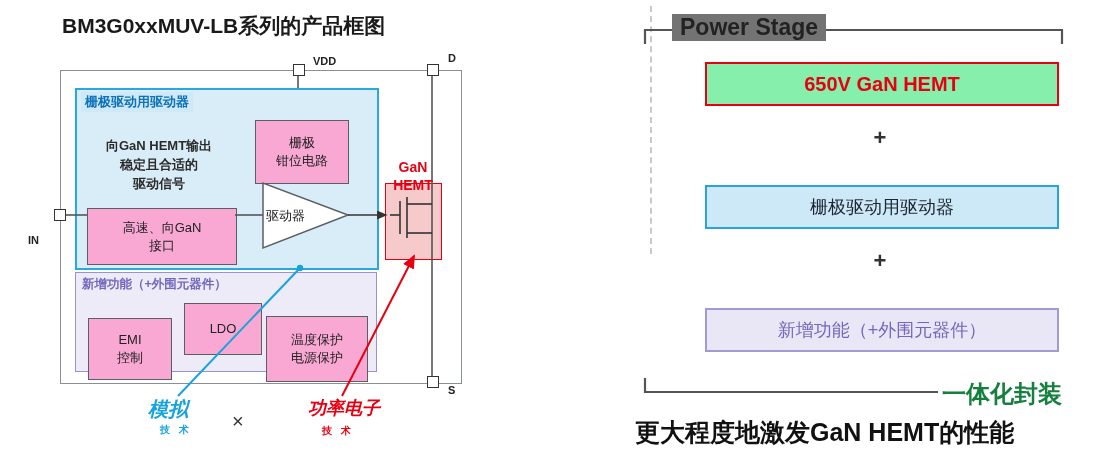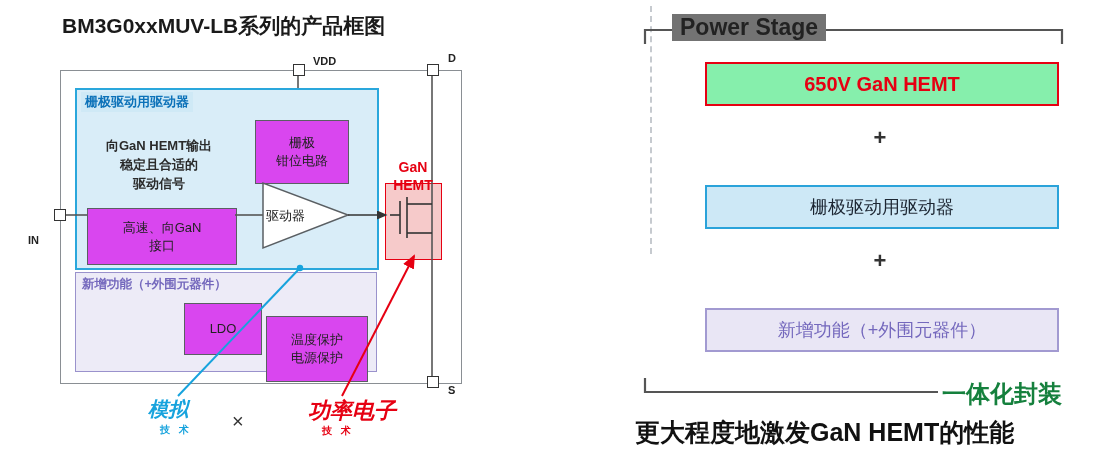--- a/index.html
+++ b/index.html
@@ -18,35 +18,35 @@
   .t-in{left:54px;top:209px;}
   .t-s{left:427px;top:376px;}
   .pin-label{font-size:11px;font-weight:bold;color:#222;z-index:3;}
   .l-vdd{left:313px;top:55px;}
   .l-d{left:448px;top:52px;}
   .l-in{left:28px;top:206px;margin-top:28px;}
   .l-s{left:448px;top:384px;}
   .blue-box{left:75px;top:88px;width:300px;height:178px;background:#d9edf8;border:2px solid #2aa7dc;z-index:1;}
   .blue-header{left:81px;top:92px;font-size:13px;font-weight:bold;color:#0d72b9;z-index:3;background:#cfe9f6;padding:1px 4px;}
   .blue-desc{left:84px;top:117px;width:150px;font-size:13px;font-weight:bold;color:#2b2b2b;text-align:center;line-height:1.45;z-index:3;}
-  .wbox{background:#d946ef;border:1.3px solid #5a5f63;display:flex;align-items:center;justify-content:center;text-align:center;font-size:13px;color:#222;line-height:1.35;z-index:2;}
+  .wbox{background:#f9a8d4;border:1.3px solid #5a5f63;display:flex;align-items:center;justify-content:center;text-align:center;font-size:13px;color:#222;line-height:1.35;z-index:2;}
   .clamp-box{left:255px;top:100px;width:92px;height:62px;}
   .iface-box{left:87px;top:188px;width:148px;height:55px;}
   .driver-label{left:266px;top:207px;width:58px;text-align:left;font-size:13px;color:#222;z-index:3;}
   .gan-label{left:386px;top:138px;width:54px;text-align:center;font-size:14px;font-weight:bold;color:#e60012;line-height:1.3;z-index:3;}
   .gan-box{left:385px;top:183px;width:55px;height:75px;background:#f6caca;border:1.6px solid #e60012;z-index:1;}
   .purple-box{left:75px;top:272px;width:300px;height:98px;background:#edebf7;border:1.5px solid #9a92cc;z-index:1;}
   .purple-header{left:82px;top:276px;font-size:12.5px;font-weight:bold;color:#7468bd;z-index:3;}
   .emi-box{left:88px;top:298px;width:82px;height:60px;}
   .ldo-box{left:184px;top:303px;width:76px;height:50px;}
   .prot-box{left:266px;top:296px;width:100px;height:64px;}
   .analog-note{left:148px;top:396px;font-size:20px;font-weight:bold;font-style:italic;color:#17a3dd;z-index:3;}
   .analog-sub{left:160px;top:423px;font-size:10px;font-weight:bold;color:#17a3dd;letter-spacing:3px;z-index:3;}
   .times-note{left:232px;top:410px;font-size:20px;color:#333;z-index:3;}
-  .power-note{left:308px;top:396px;font-size:22px;font-weight:bold;font-style:italic;color:#e60012;z-index:3;}
+  .power-note{left:308px;top:396px;font-size:18px;font-weight:bold;font-style:italic;color:#e60012;z-index:3;}
   .power-sub{left:322px;top:424px;font-size:10px;font-weight:bold;color:#e60012;letter-spacing:3px;z-index:3;}
   
   .divider{left:650px;top:6px;height:248px;width:0;border-left:2px dashed #c6cacf;z-index:1;}
   
   .ps-title{left:672px;top:14px;font-size:23px;font-weight:bold;color:#222;background:#737373;padding:0 8px;z-index:3;}
   .rbox{left:705px;width:350px;height:40px;display:flex;align-items:center;justify-content:center;z-index:2;}
   .rbox-red{top:62px;background:#86efac;border:2px solid #e60012;color:#e60012;font-weight:bold;font-size:20px;}
   .rbox-blue{top:185px;background:#cde8f6;border:2px solid #2aa3da;color:#1d2733;font-size:18px;}
   .rbox-purple{top:308px;background:#e9e6f5;border:2px solid #a29ad1;color:#7468bd;font-size:18px;}
   .plus{left:705px;width:350px;text-align:center;font-size:22px;font-weight:bold;color:#333;z-index:2;}
@@ -85,20 +85,22 @@
   <div class="abs wbox iface-box pre">高速、向GaN
 接口</div>
   <div class="abs driver-label">驱动器</div>
 
   <div class="abs gan-label pre">GaN
 HEMT</div>
   <div class="abs gan-box"></div>
 
   <div class="abs purple-box"></div>
   <div class="abs purple-header">新增功能（+外围元器件）</div>
+  <div class="abs wbox emi-box pre">EMI
+控制</div>
   <div class="abs wbox ldo-box">LDO</div>
   <div class="abs wbox prot-box pre">温度保护
 电源保护</div>
 
   <div class="abs analog-note">模拟</div>
   <div class="abs analog-sub">技 术</div>
   <div class="abs times-note">×</div>
   <div class="abs power-note">功率电子</div>
   <div class="abs power-sub">技 术</div>
 

